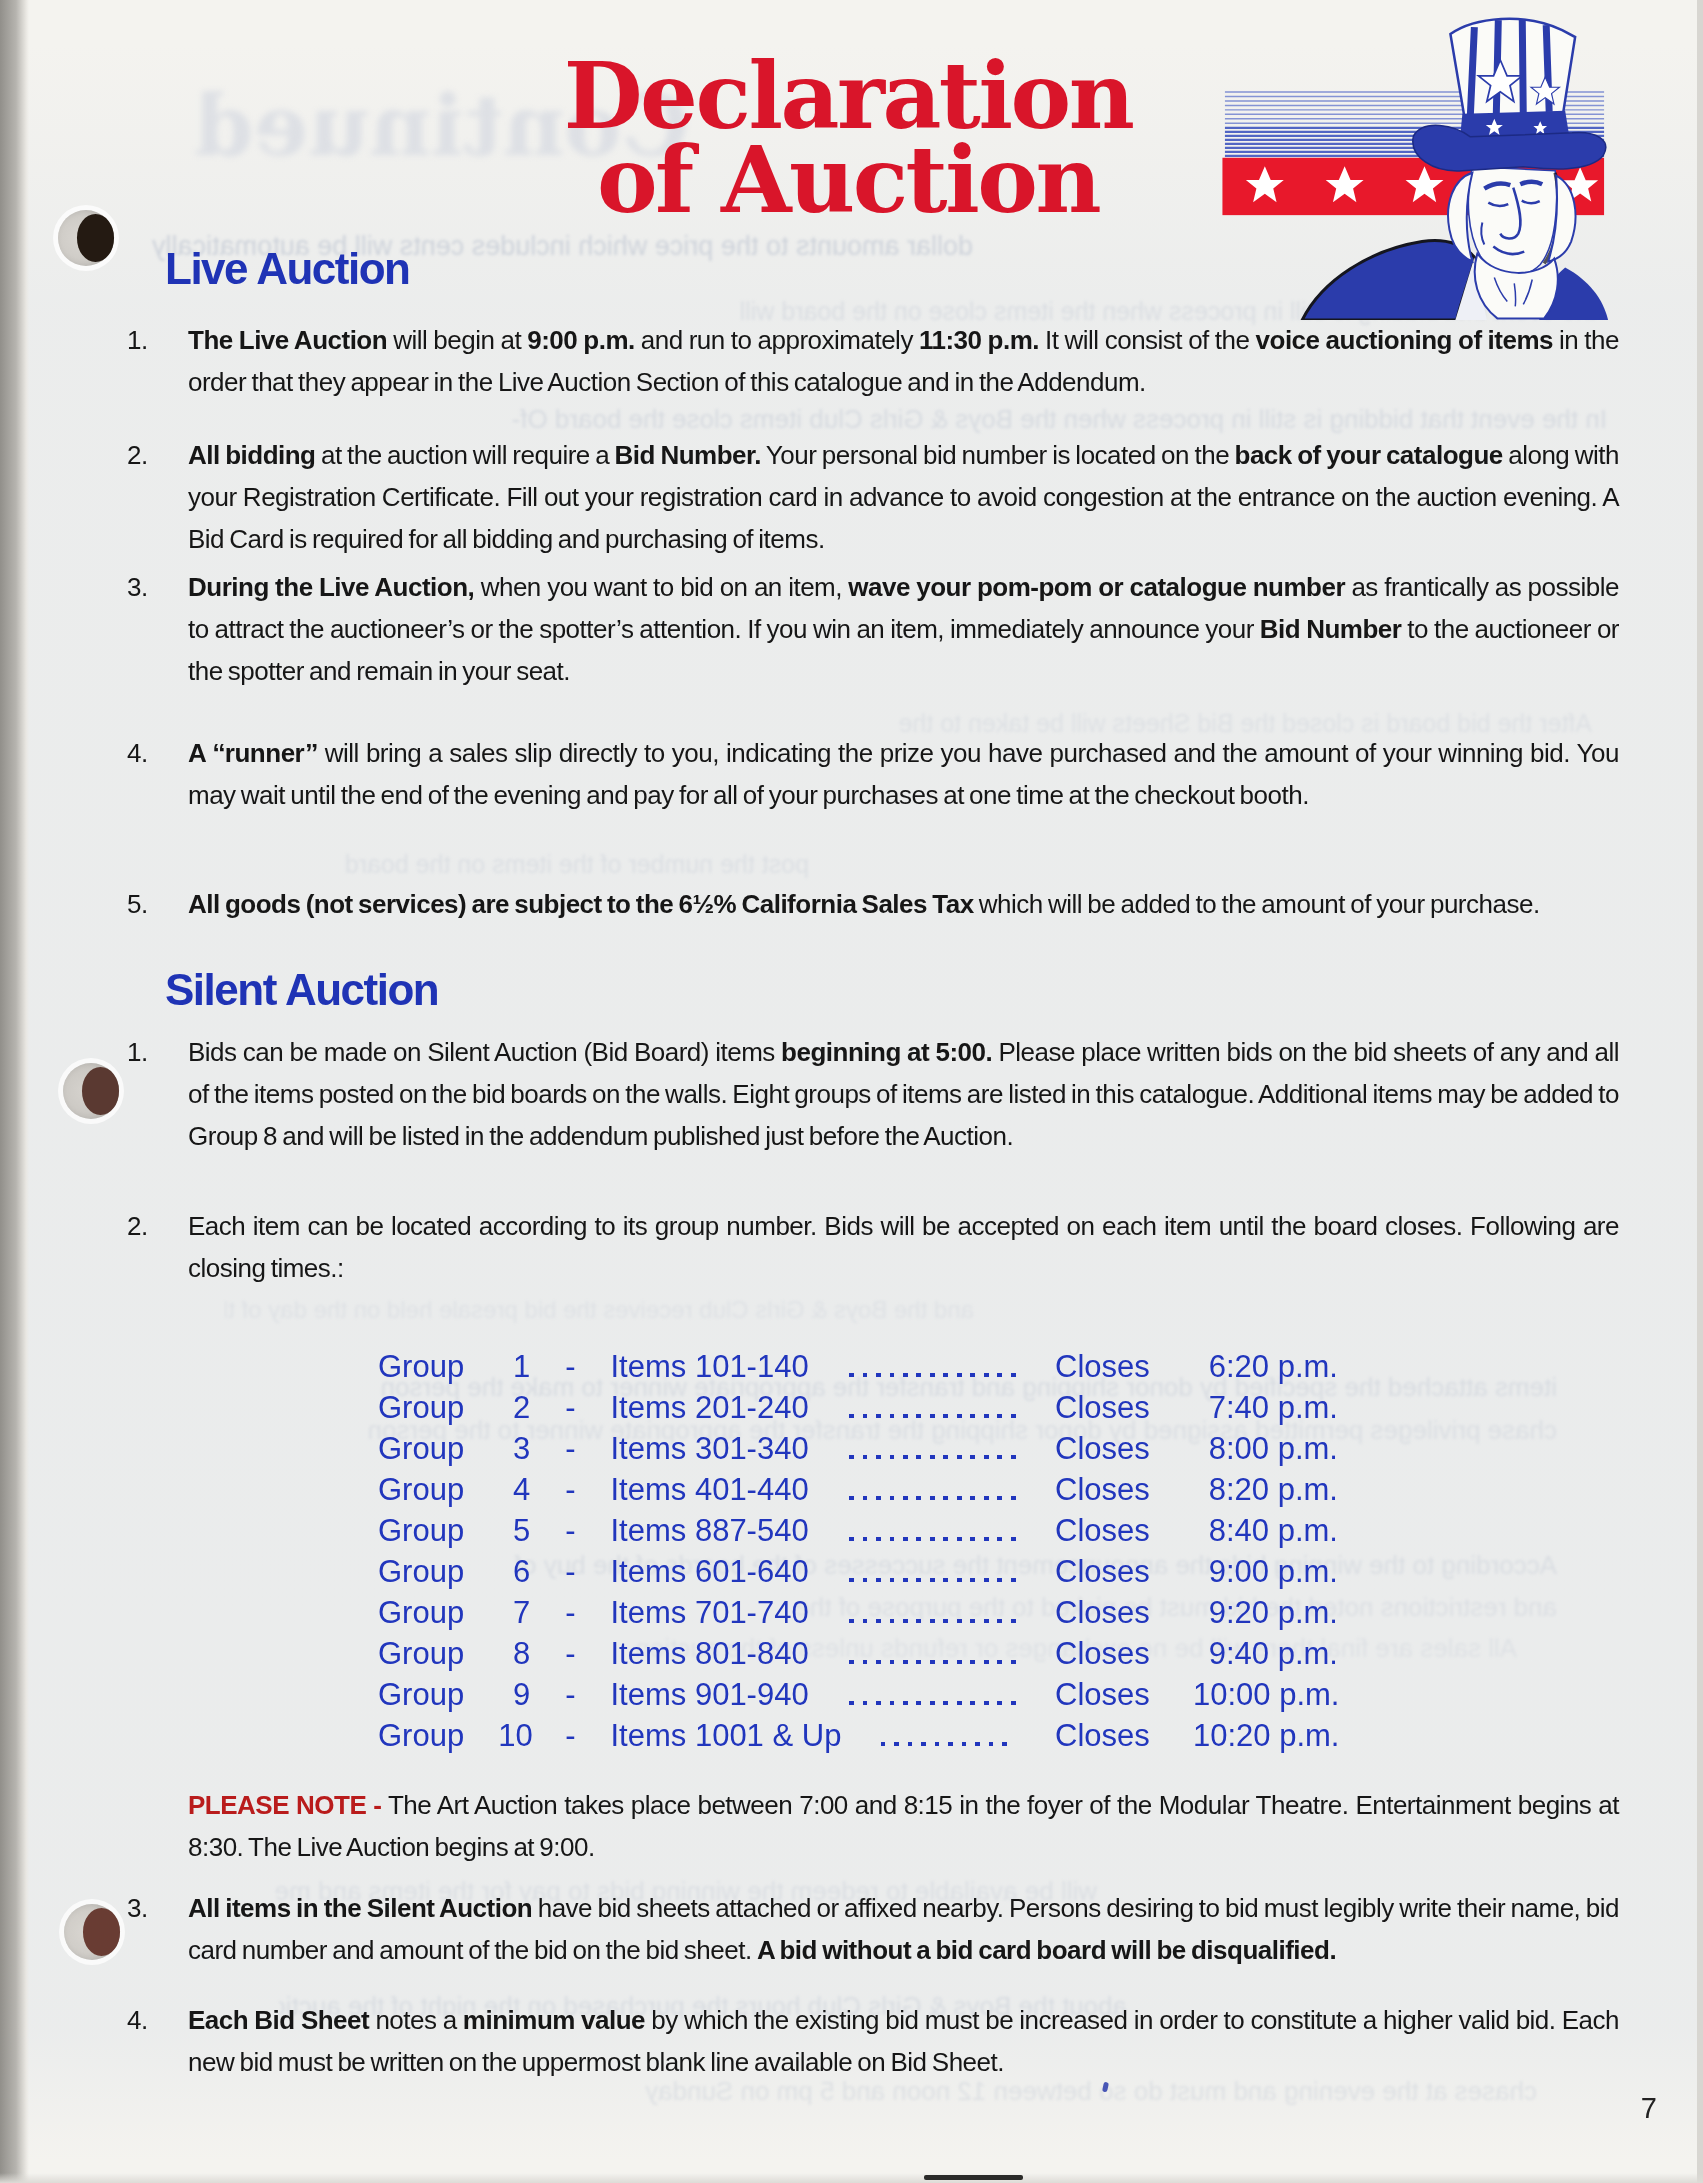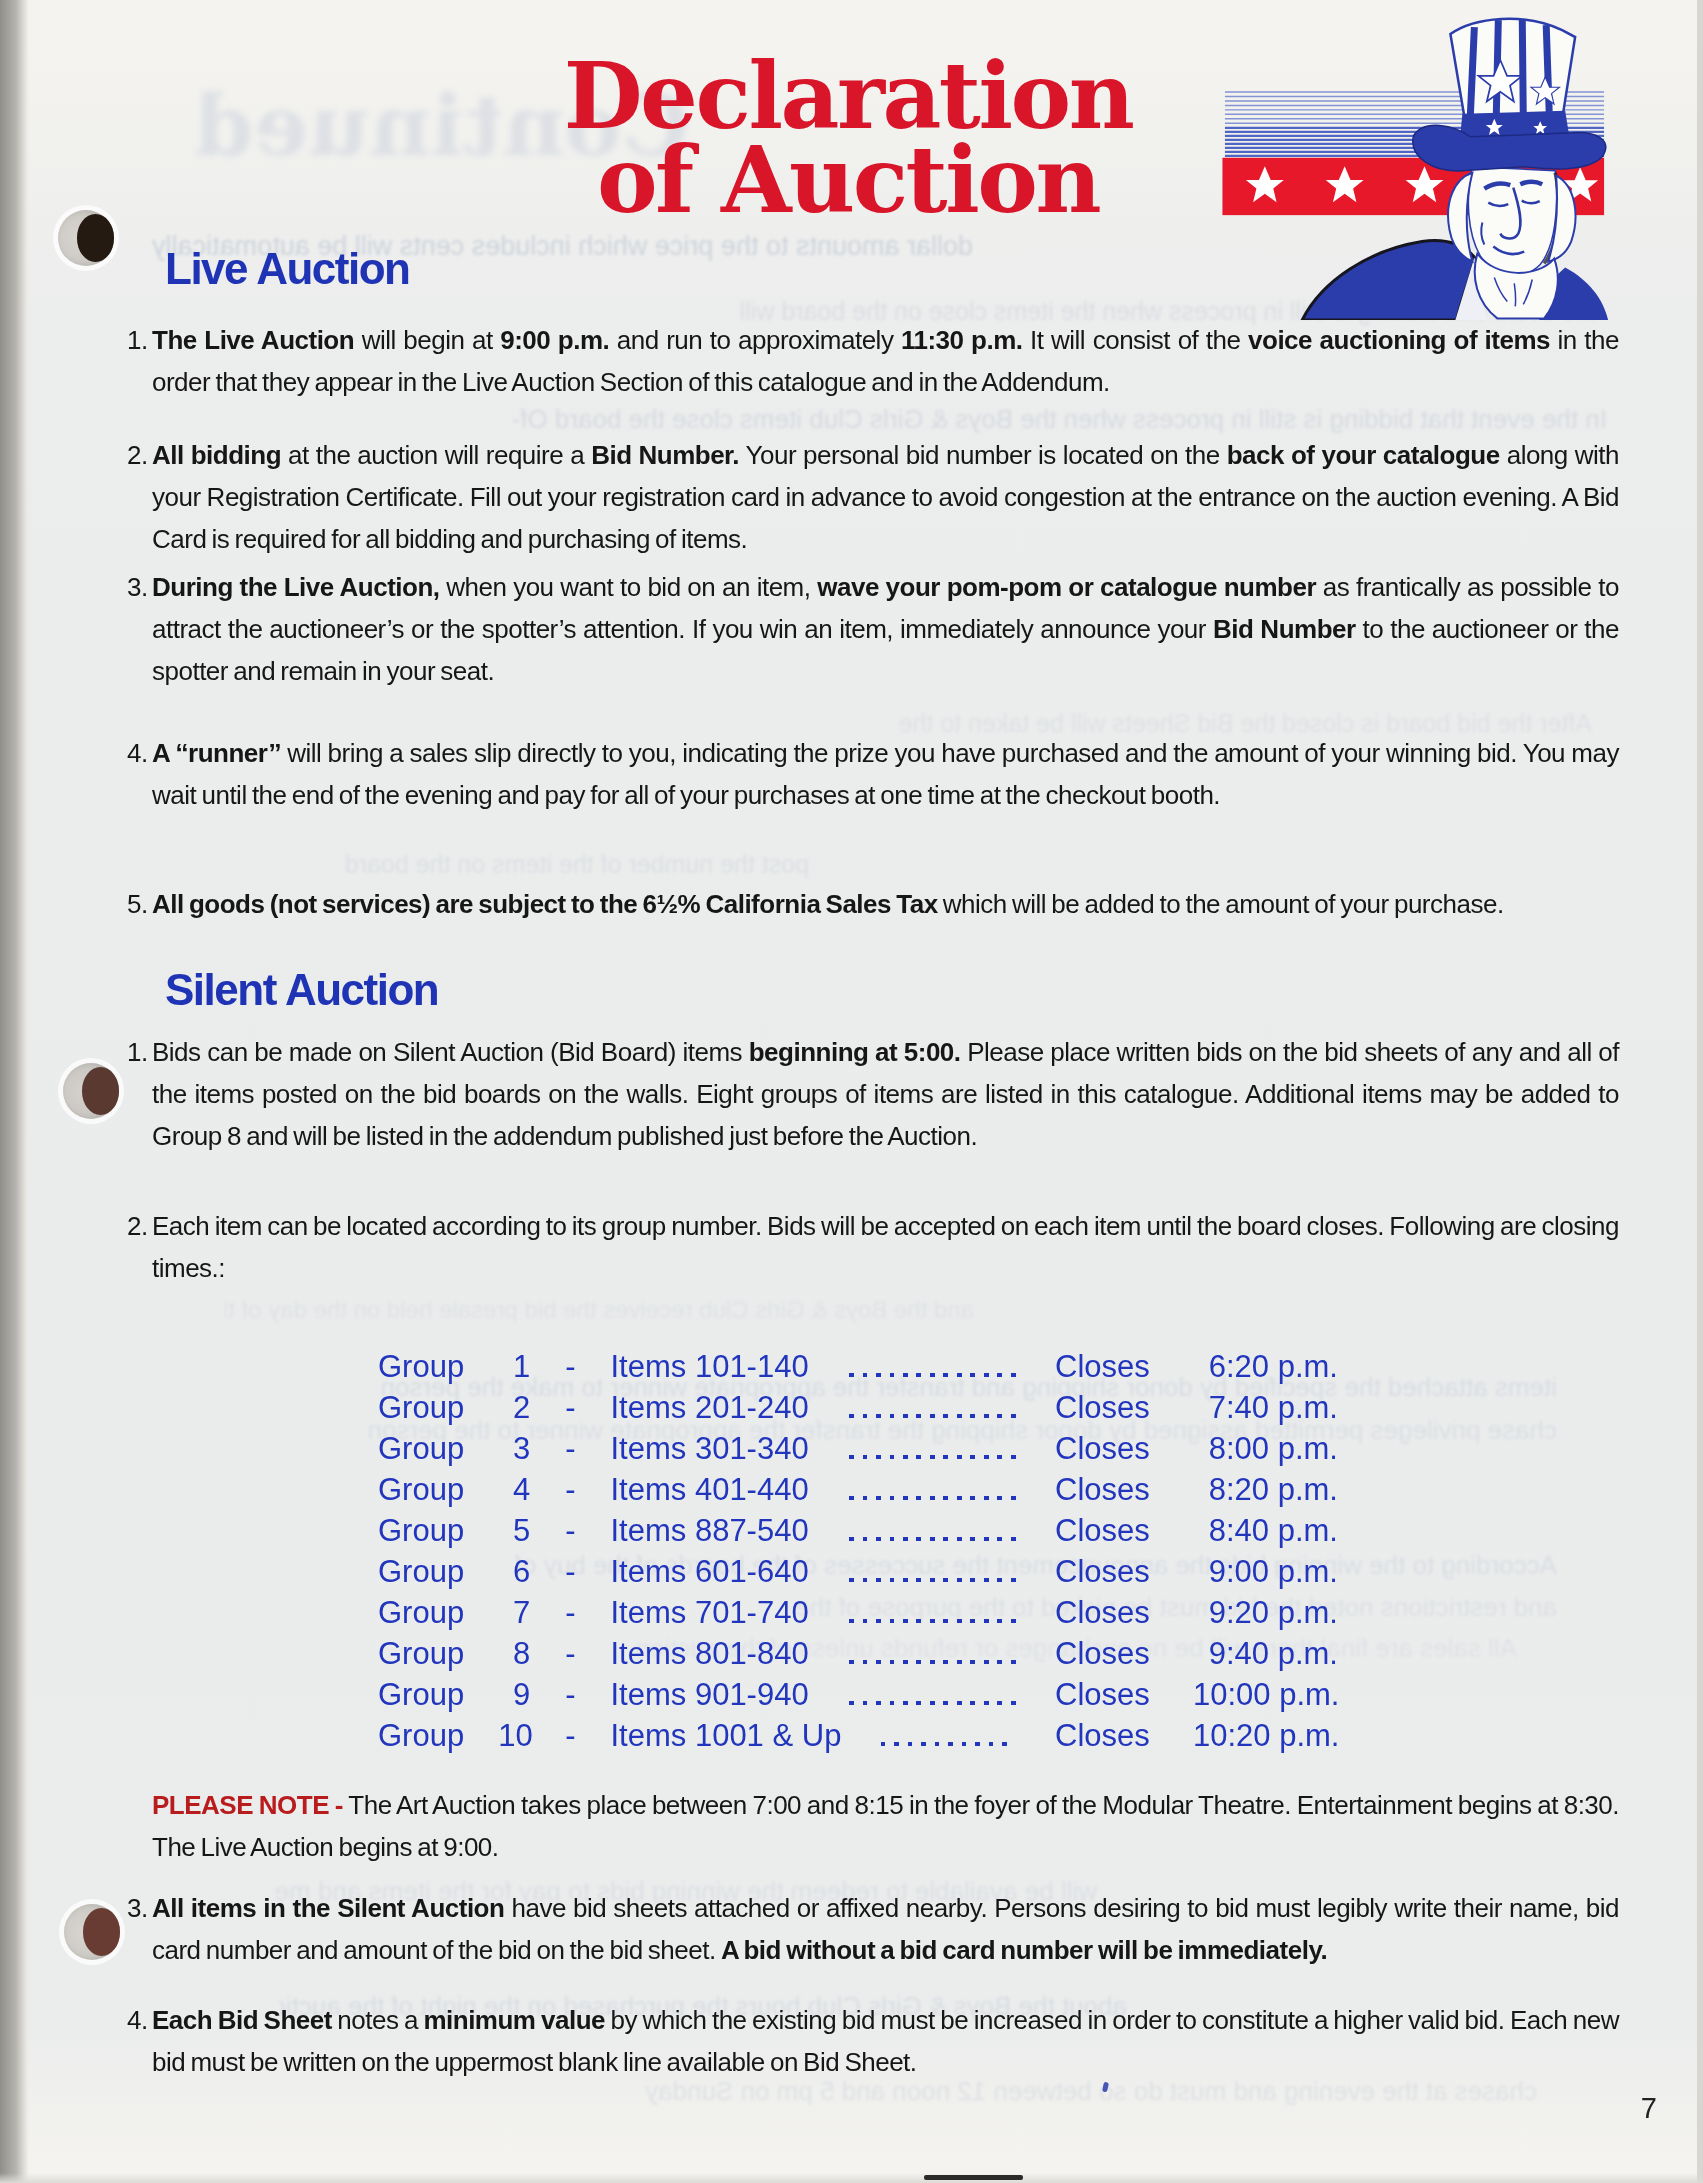--- a/index.html
+++ b/index.html
@@ -31,21 +31,21 @@
   .ghost-serif{font-family:"DejaVu Serif",serif;font-weight:bold;filter:blur(3px);color:#c6ccda;}
 
   .title{position:absolute;left:324px;top:54px;width:1048px;text-align:center;
     font-family:"DejaVu Serif","Liberation Serif",serif;font-weight:bold;
     font-size:91px;line-height:84px;letter-spacing:-2.5px;color:#d9152a;}
   .heading{position:absolute;left:165px;font-weight:bold;font-size:44px;letter-spacing:-1.5px;color:#1f33b5;}
 
   .item{position:absolute;left:127px;width:1492px;font-size:26px;line-height:42px;
     letter-spacing:-0.5px;word-spacing:-1.5px;}
   .item .num{position:absolute;left:0;top:0;}
-  .item .txt{margin-left:25px;text-align:justify;}
+  .item .txt{margin-left:61px;text-align:justify;}
   .item b{font-weight:bold;}
   .pn{color:#b91c1c;font-weight:bold;}
 
   .groups{position:absolute;left:378px;top:1346px;width:960px;color:#2136bd;
     font-size:31px;}
   .grow{display:flex;height:41px;line-height:41px;white-space:nowrap;gap:28px;}
   .gnum{width:32px;text-align:right;margin-left:6px;}
   .gsep{margin:0 7px 0 7px;}
   .dots{flex:1;height:4.5px;align-self:flex-end;margin:0 11px 10px 12px;
     background:repeating-linear-gradient(to right,#2136bd 0 4.5px,rgba(0,0,0,0) 4.5px 13.5px);}
@@ -278,21 +278,21 @@
   </div>
 
 <div class="item" style="top:1784px;">
   <div class="txt">
     <b class="pn">PLEASE NOTE -</b><span> The Art Auction takes place between 7:00 and 8:15 in the foyer of the Modular Theatre. Entertainment begins at 8:30. The Live Auction begins at 9:00.</span>
   </div>
 </div>
 
 <div class="item" style="top:1887px;">
   <span class="num">3.</span>
-  <div class="txt"><b>All items in the Silent Auction</b><span> have bid sheets attached or affixed nearby. Persons desiring to bid must legibly write their name, bid card number and amount of the bid on the bid sheet. </span><b>A bid without a bid card number will be immediately.</b></div>
+  <div class="txt"><b>All items in the Silent Auction</b><span> have bid sheets attached or affixed nearby. Persons desiring to bid must legibly write their name, bid card number and amount of the bid on the bid sheet. </span><b>A bid without a bid card board will be disqualified.</b></div>
 </div>
 <div class="item" style="top:1999px;">
   <span class="num">4.</span>
   <div class="txt"><b>Each Bid Sheet</b><span> notes a </span><b>minimum value</b><span> by which the existing bid must be increased in order to constitute a higher valid bid. Each new bid must be written on the uppermost blank line available on Bid Sheet.</span></div>
 </div>
 
 <div class="ink-dot"></div>
 <div class="page-dash"></div>
 <div class="pagenum">7</div>
 

